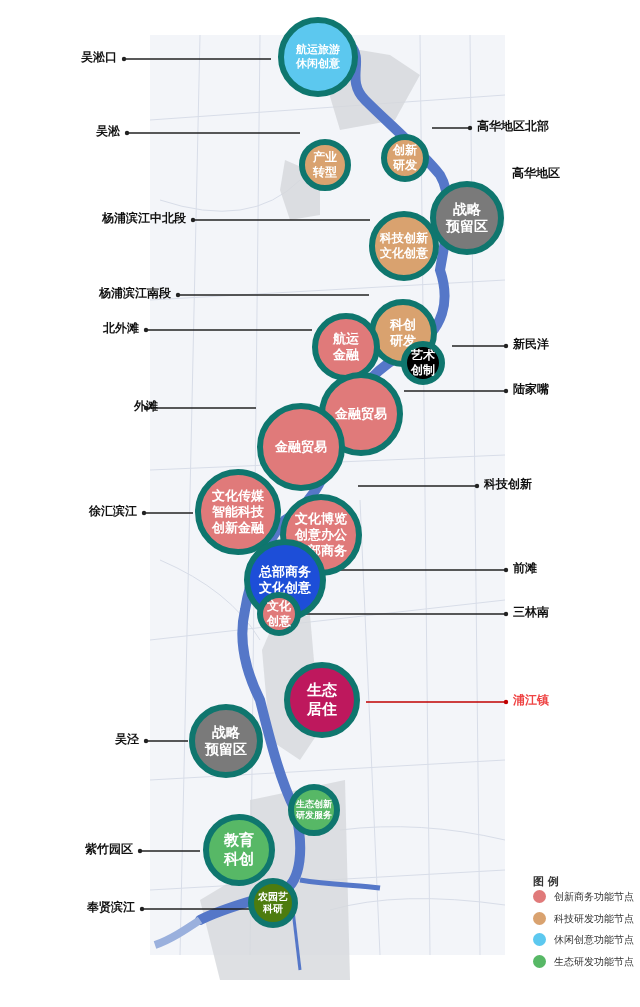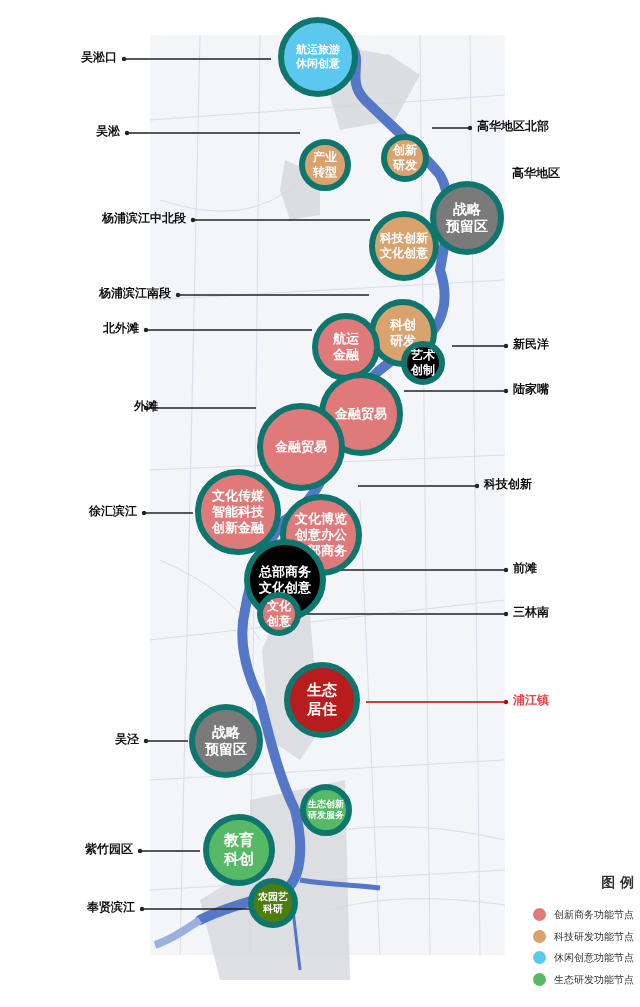--- a/index.html
+++ b/index.html
@@ -1,21 +1,21 @@
 <!DOCTYPE html>
 <html><head>
 <meta charset="utf-8">
 <style>
   html,body{margin:0;padding:0;background:#fff;}
   body{width:640px;height:1007px;position:relative;overflow:hidden;font-family:"DejaVu Sans",sans-serif;}
   #map{position:absolute;left:0;top:0;width:640px;height:1007px;}
   .node{position:absolute;border-radius:50%;border:6px solid #0f766e;box-sizing:border-box;display:flex;align-items:center;justify-content:center;text-align:center;color:#fff;font-weight:bold;line-height:1.25;white-space:pre-line;}
   .label{position:absolute;font-weight:bold;color:#111;font-size:12px;white-space:nowrap;}
   .legend{position:absolute;left:533px;top:874px;font-size:10px;color:#333;}
-  .legend-title{font-weight:bold;font-size:14px;margin-bottom:16px;text-align:right;}
+  .legend-title{font-weight:bold;font-size:11px;margin-bottom:1px;}
   .legend-item{display:flex;height:21.5px;}
   .legend-dot{width:13px;height:13px;border-radius:50%;margin-right:8px;}
 </style>
 </head>
 <body>
 
 <svg id="map" viewBox="0 0 640 1007" xmlns="http://www.w3.org/2000/svg">
 
   <rect x="150" y="35" width="355" height="920" fill="#f3f5f9"></rect>
   <g stroke="#d8dde8" stroke-width="1" fill="none">
@@ -103,29 +103,29 @@
     <div class="node" style="left: 401px; top: 341px; width: 44px; height: 44px; background: #000000; font-size: 12px;">艺术
 创制</div>
     <div class="node" style="left: 319px; top: 372px; width: 84px; height: 84px; background: rgb(224, 122, 122); font-size: 13px;">金融贸易</div>
     <div class="node" style="left: 257px; top: 403px; width: 88px; height: 88px; background: rgb(224, 122, 122); font-size: 13px;">金融贸易</div>
     <div class="node" style="left: 280px; top: 494px; width: 82px; height: 82px; background: rgb(224, 122, 122); font-size: 13px;">文化博览
 创意办公
 总部商务</div>
     <div class="node" style="left: 195px; top: 469px; width: 86px; height: 86px; background: rgb(224, 122, 122); font-size: 13px;">文化传媒
 智能科技
 创新金融</div>
-    <div class="node" style="left: 244px; top: 539px; width: 82px; height: 82px; background: #000000; font-size: 13px;">总部商务
+    <div class="node" style="left: 244px; top: 539px; width: 82px; height: 82px; background: #1d4ed8; font-size: 13px;">总部商务
 文化创意</div>
     <div class="node" style="left: 257px; top: 592px; width: 44px; height: 44px; background: rgb(224, 122, 122); font-size: 12px;">文化
 创意</div>
-    <div class="node" style="left: 284px; top: 662px; width: 76px; height: 76px; background: #b91c1c; font-size: 15px;">生态
+    <div class="node" style="left: 284px; top: 662px; width: 76px; height: 76px; background: #be185d; font-size: 15px;">生态
 居住</div>
     <div class="node" style="left: 189px; top: 704px; width: 74px; height: 74px; background: rgb(122, 122, 122); font-size: 14px;">战略
 预留区</div>
-    <div class="node" style="left: 300px; top: 784px; width: 52px; height: 52px; background: rgb(87, 184, 102); font-size: 9px;">生态创新
+    <div class="node" style="left: 288px; top: 784px; width: 52px; height: 52px; background: rgb(87, 184, 102); font-size: 9px;">生态创新
 研发服务</div>
     <div class="node" style="left: 203px; top: 814px; width: 72px; height: 72px; background: rgb(87, 184, 102); font-size: 15px;">教育
 科创</div>
     <div class="node" style="left: 248px; top: 878px; width: 50px; height: 50px; background: #4d7c0f; font-size: 10px;">农园艺
 科研</div>
   </div>
 <div id="labels">
     <div class="label" style="right: 523px; top: 49px;">吴淞口</div>
     <div class="label" style="right: 520px; top: 123px;">吴淞</div>
     <div class="label" style="right: 454px; top: 210px;">杨浦滨江中北段</div>

